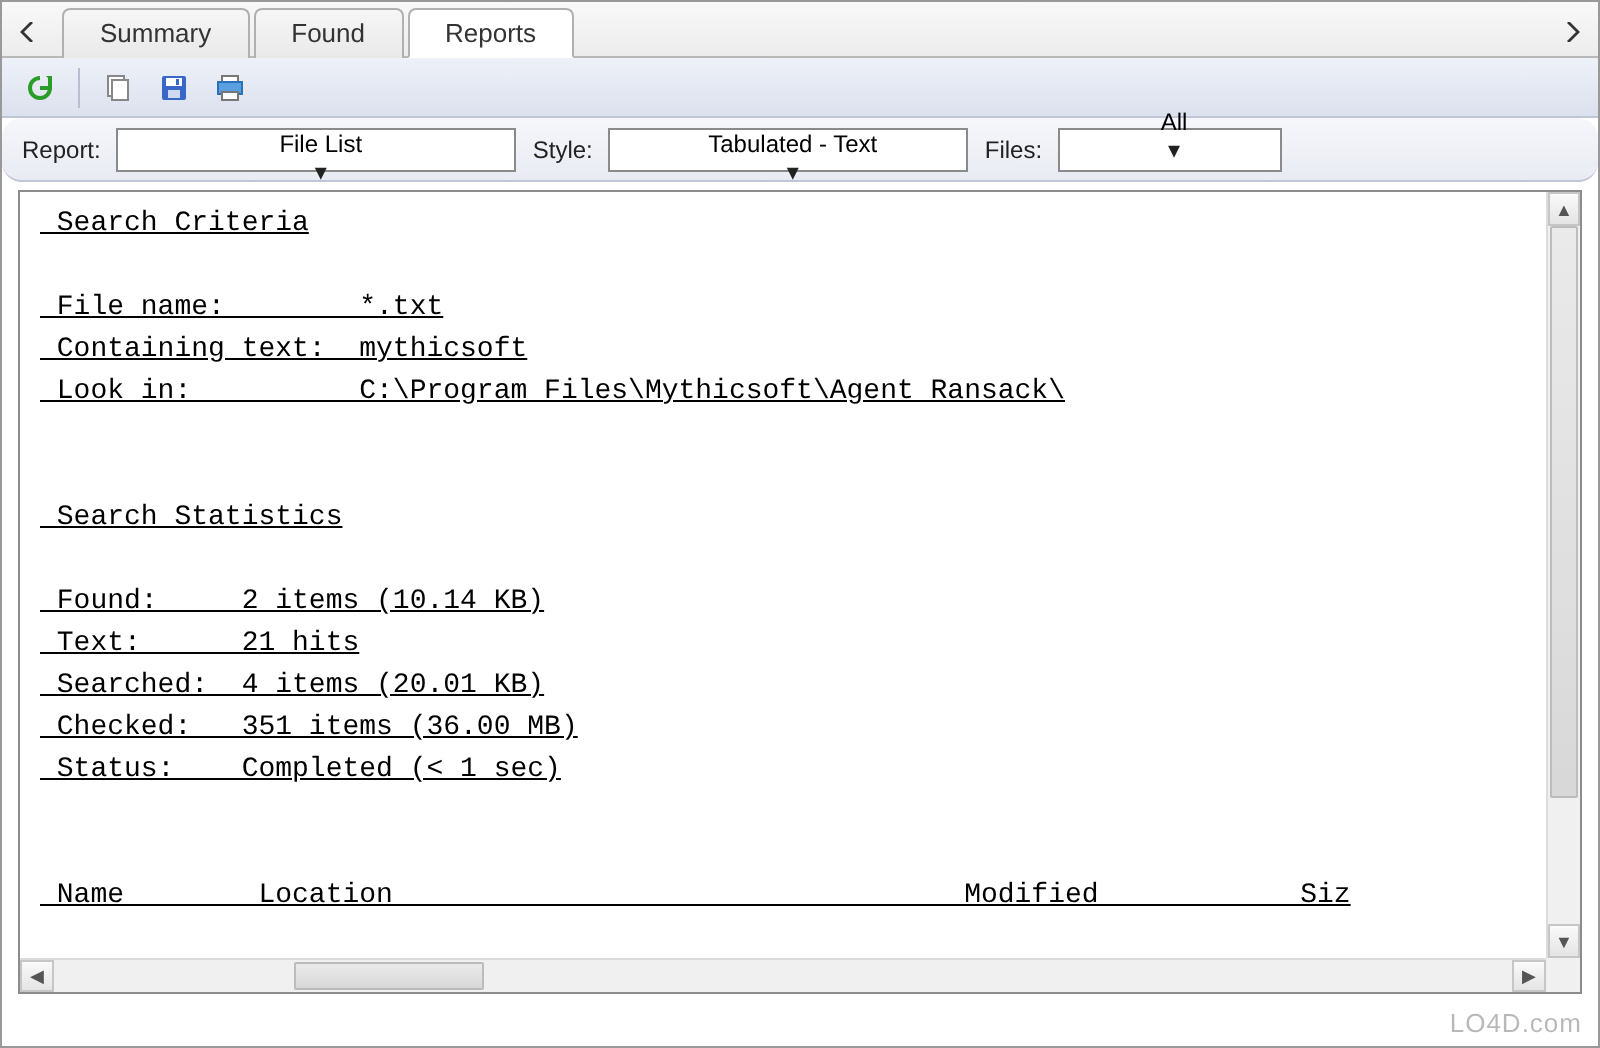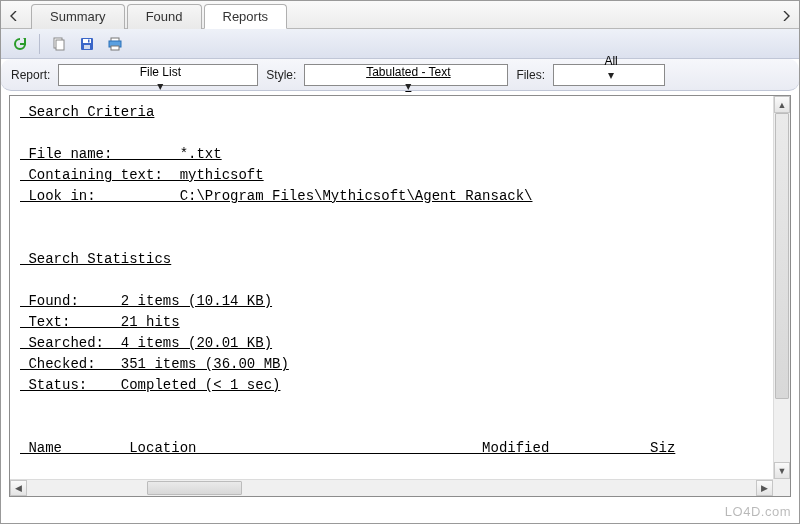--- a/index.html
+++ b/index.html
@@ -103,21 +103,21 @@
   justify-content: space-between;
   cursor: pointer;
   flex-direction: column;
 }
 .combo .arrow {
   width: 16px;
   text-align: center;
   color: #222;
 }
 .combo-report { width: 200px; }
-.combo-style { width: 204px; text-decoration: underline; }
+.combo-style { width: 180px; }
 .combo-files { width: 112px; justify-content: center; }
 .content-wrap {
   position: absolute;
   left: 8px;
   right: 8px;
   top: 94px;
   bottom: 26px;
   border: 1px solid #8c8c8c;
   background: #fff;
   overflow: hidden;

